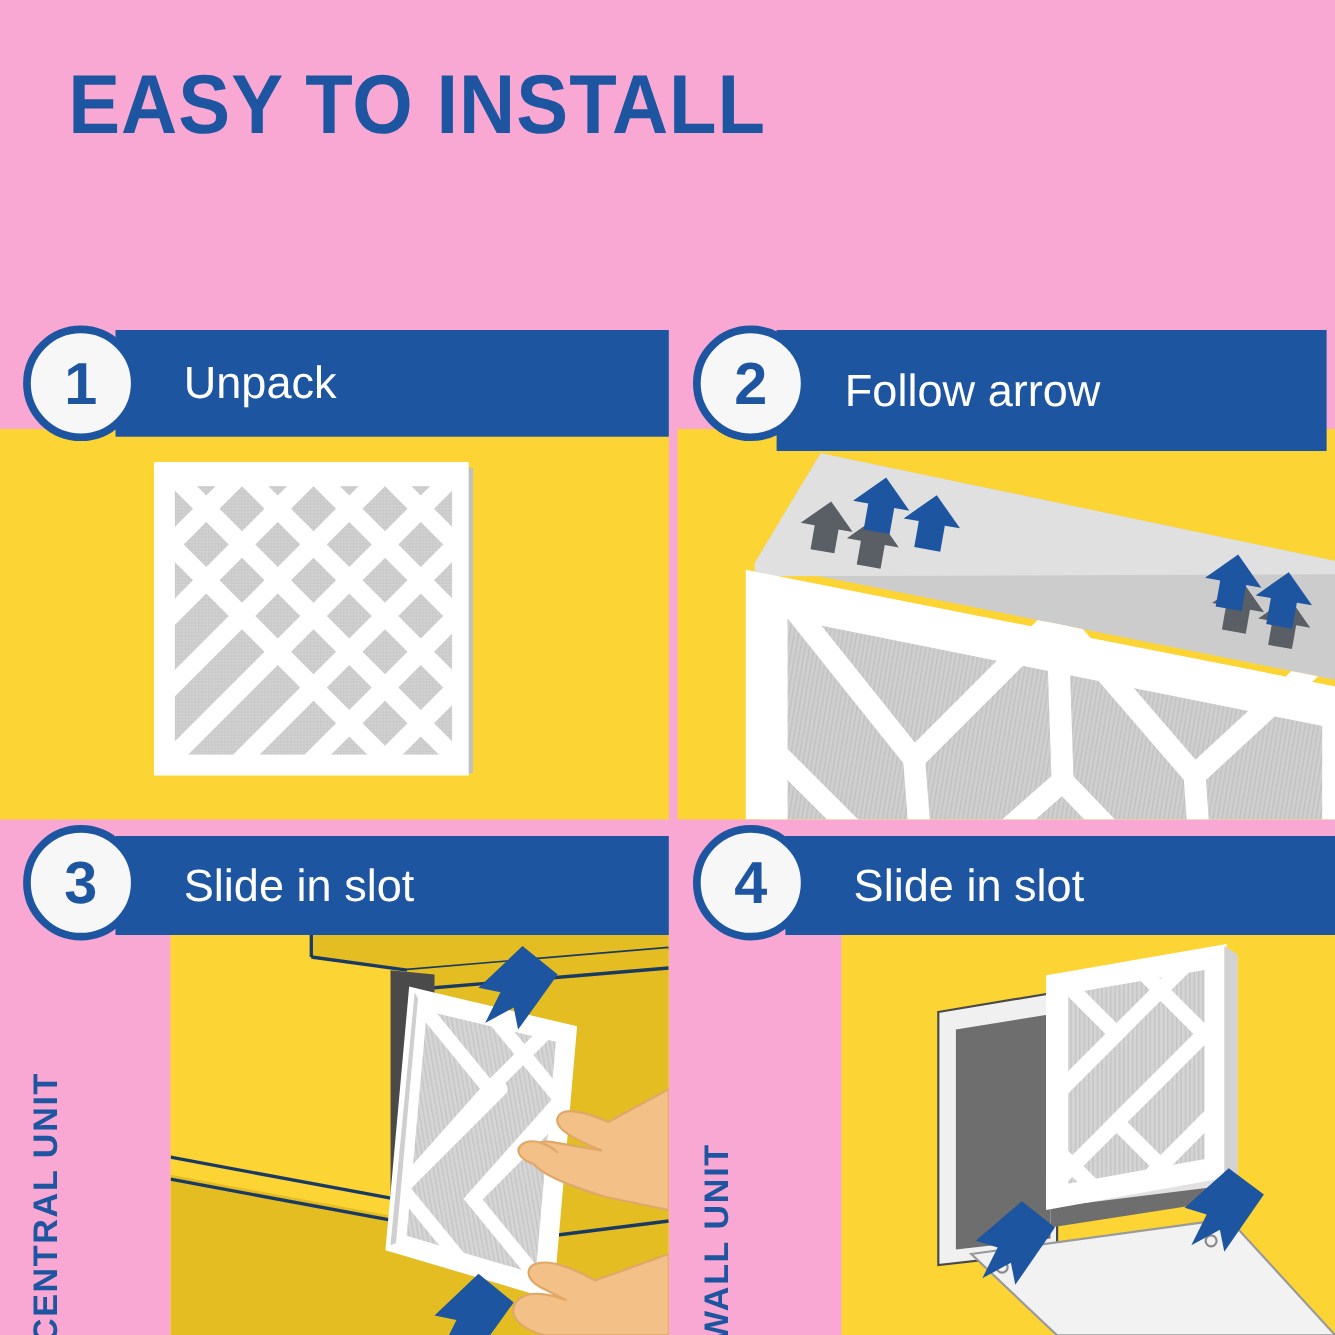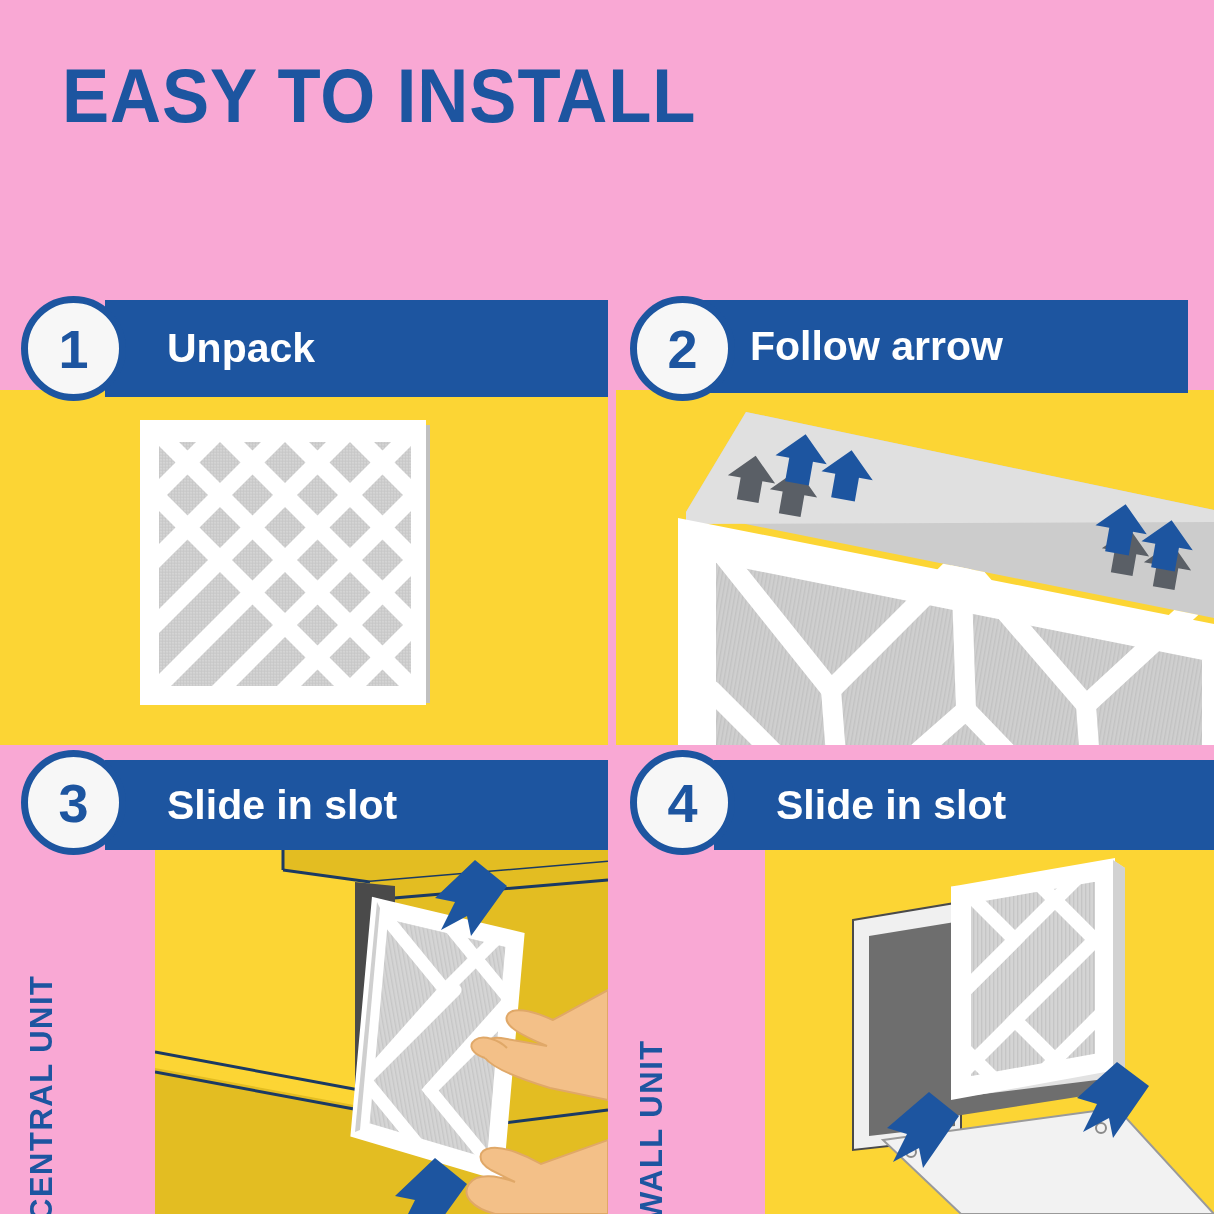--- a/index.html
+++ b/index.html
@@ -38,21 +38,21 @@
   .hdr {
     position: absolute;
     background: #1d55a0;
     display: flex;
     align-items: center;
     z-index: 5;
   }
   .hdr-label {
     color: #ffffff;
     font-size: 41px;
-    font-weight: bold;
+    font-weight: normal;
     white-space: nowrap;
   }
   .badge {
     position: absolute;
     width: 105px; height: 105px;
     border-radius: 50%;
     background: #f7f7f7;
     border: 7px solid #1d55a0;
     display: flex;
     align-items: center;
@@ -198,21 +198,21 @@
       <g fill="#1d55a0">
         <g transform="translate(24,2) rotate(10)">
           <polygon points="24,0 50,26 36,26 36,50 12,50 12,26 -2,26"></polygon>
         </g>
         <g transform="translate(70,18) rotate(10)">
           <polygon points="24,0 50,26 36,26 36,50 12,50 12,26 -2,26"></polygon>
         </g>
       </g>
     </svg>
 
-    <div class="hdr" style="left:688px; top:300px; width:500px; height:93px;">
+    <div class="hdr" style="left:706px; top:300px; width:500px; height:110px;">
       <span class="hdr-label" style="margin-left:62px;">Follow arrow</span>
     </div>
     <div class="badge" style="left:630px; top:296px;">
       <span>2</span>
     </div>
   </div>
 
   <div class="panel">
 
     <div class="art" style="left:155px; top:840px; width:453px; height:374px;">

